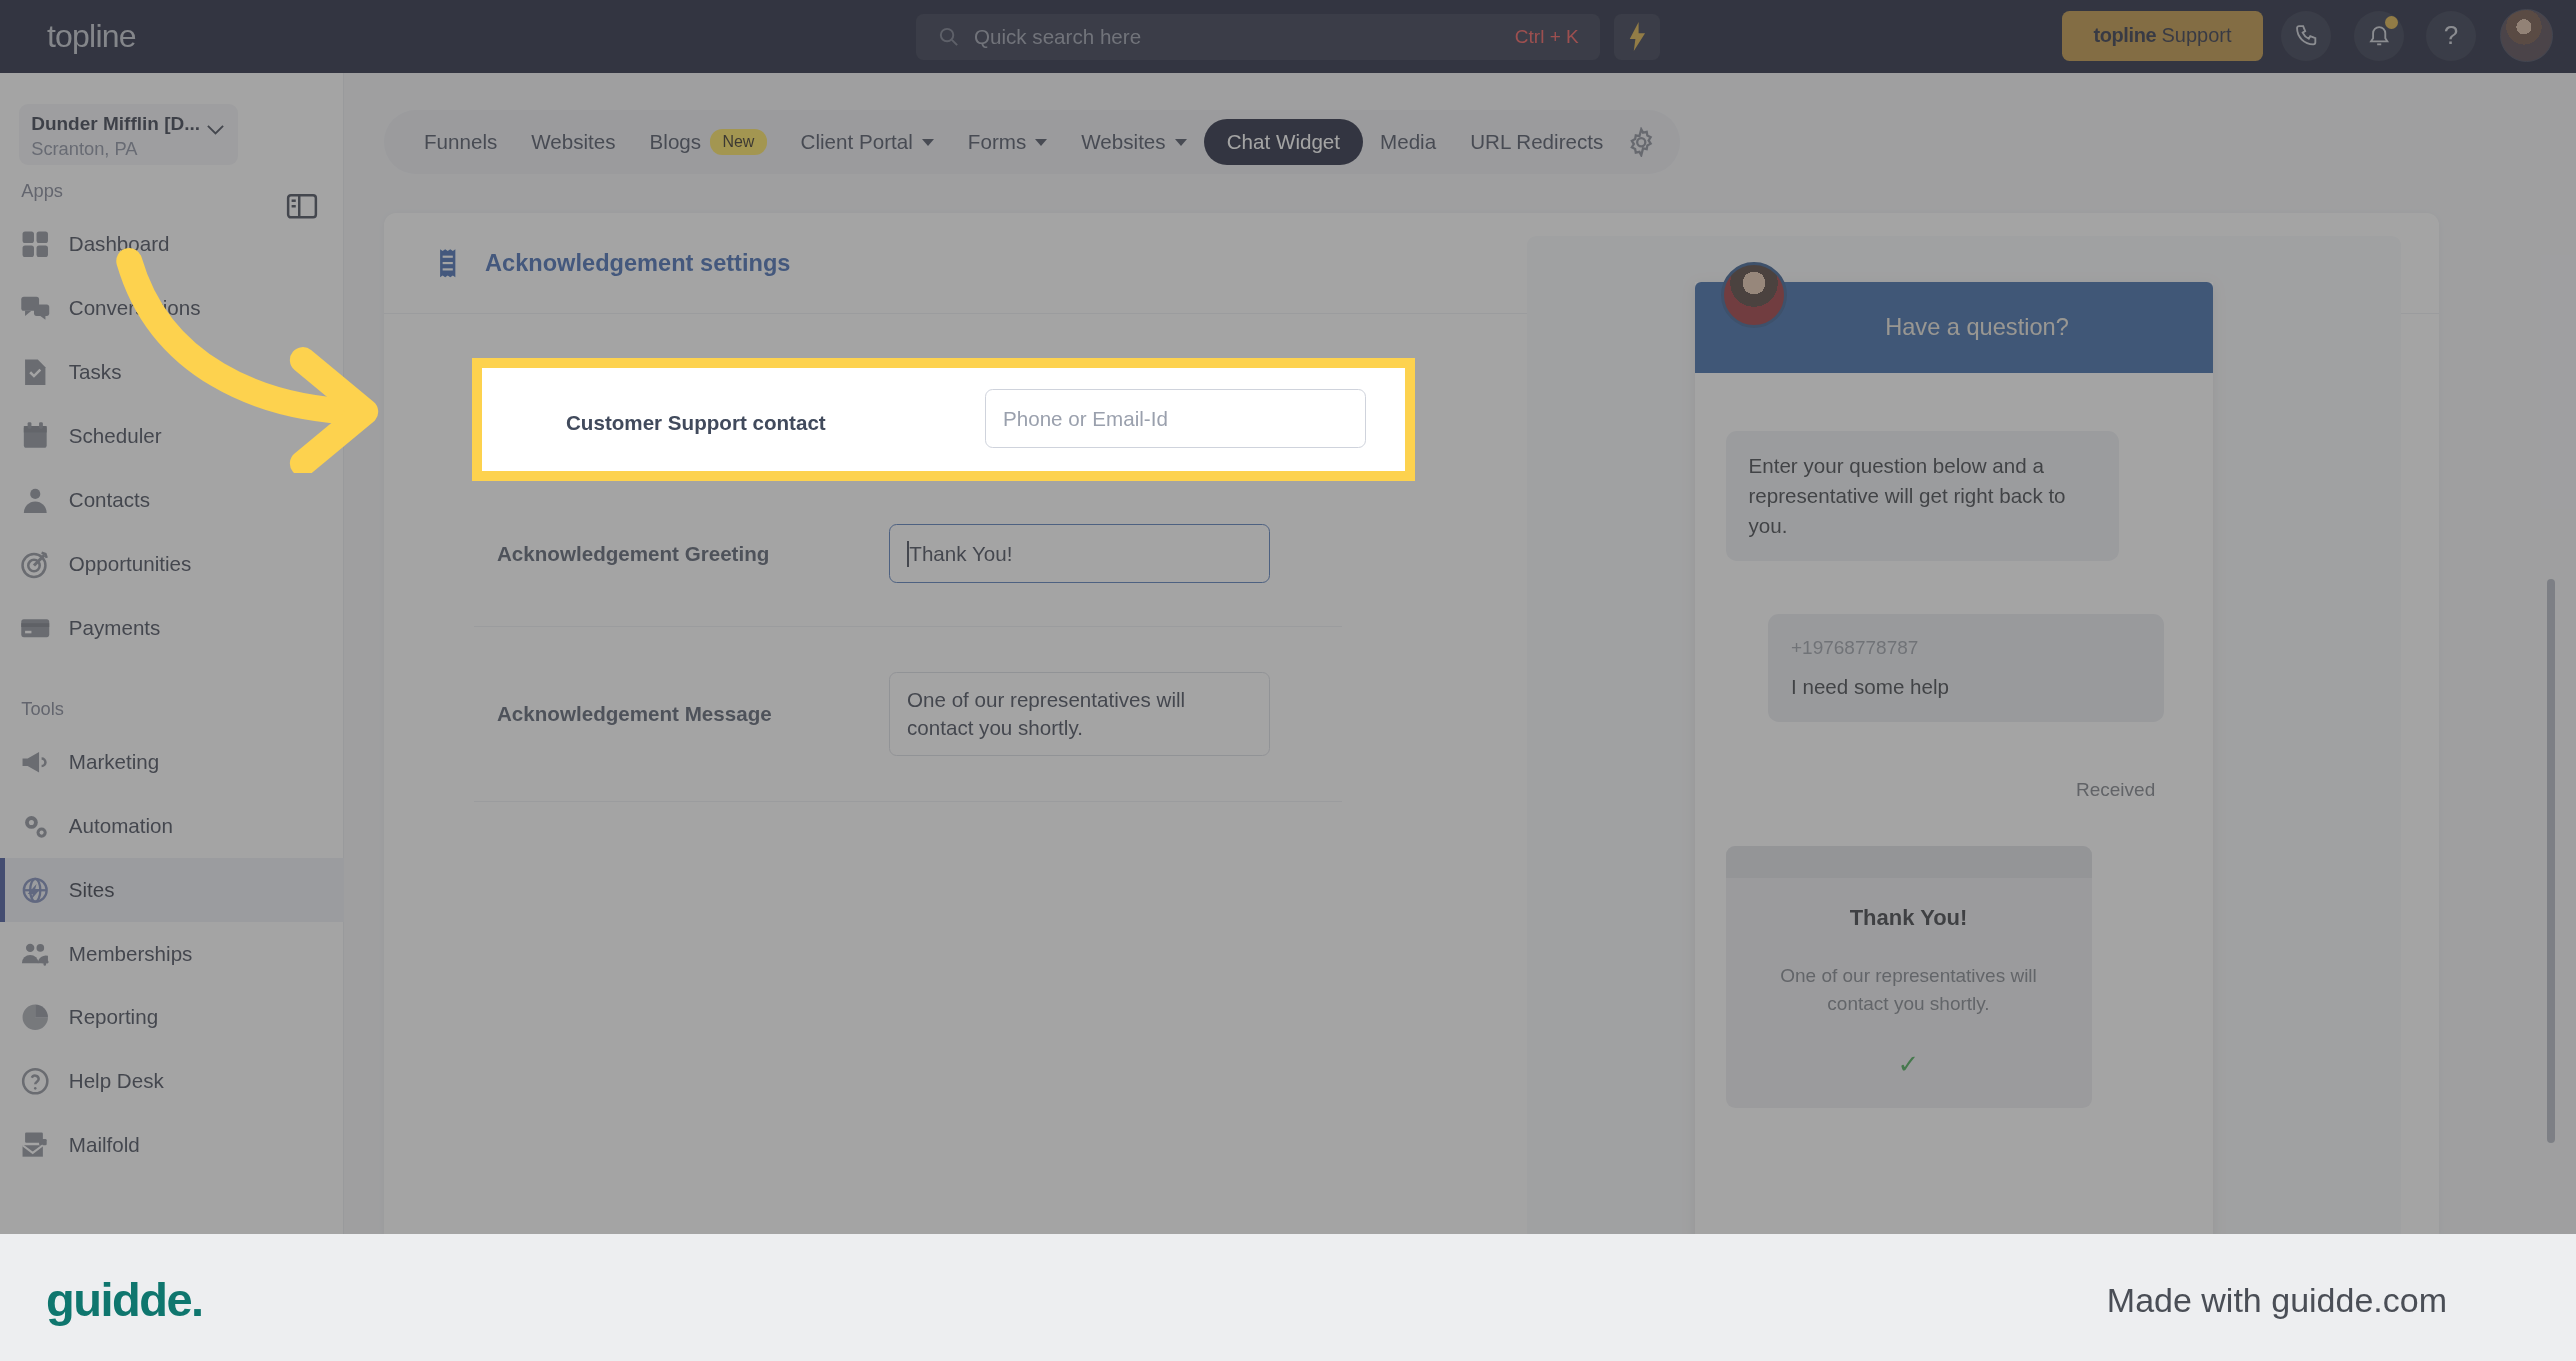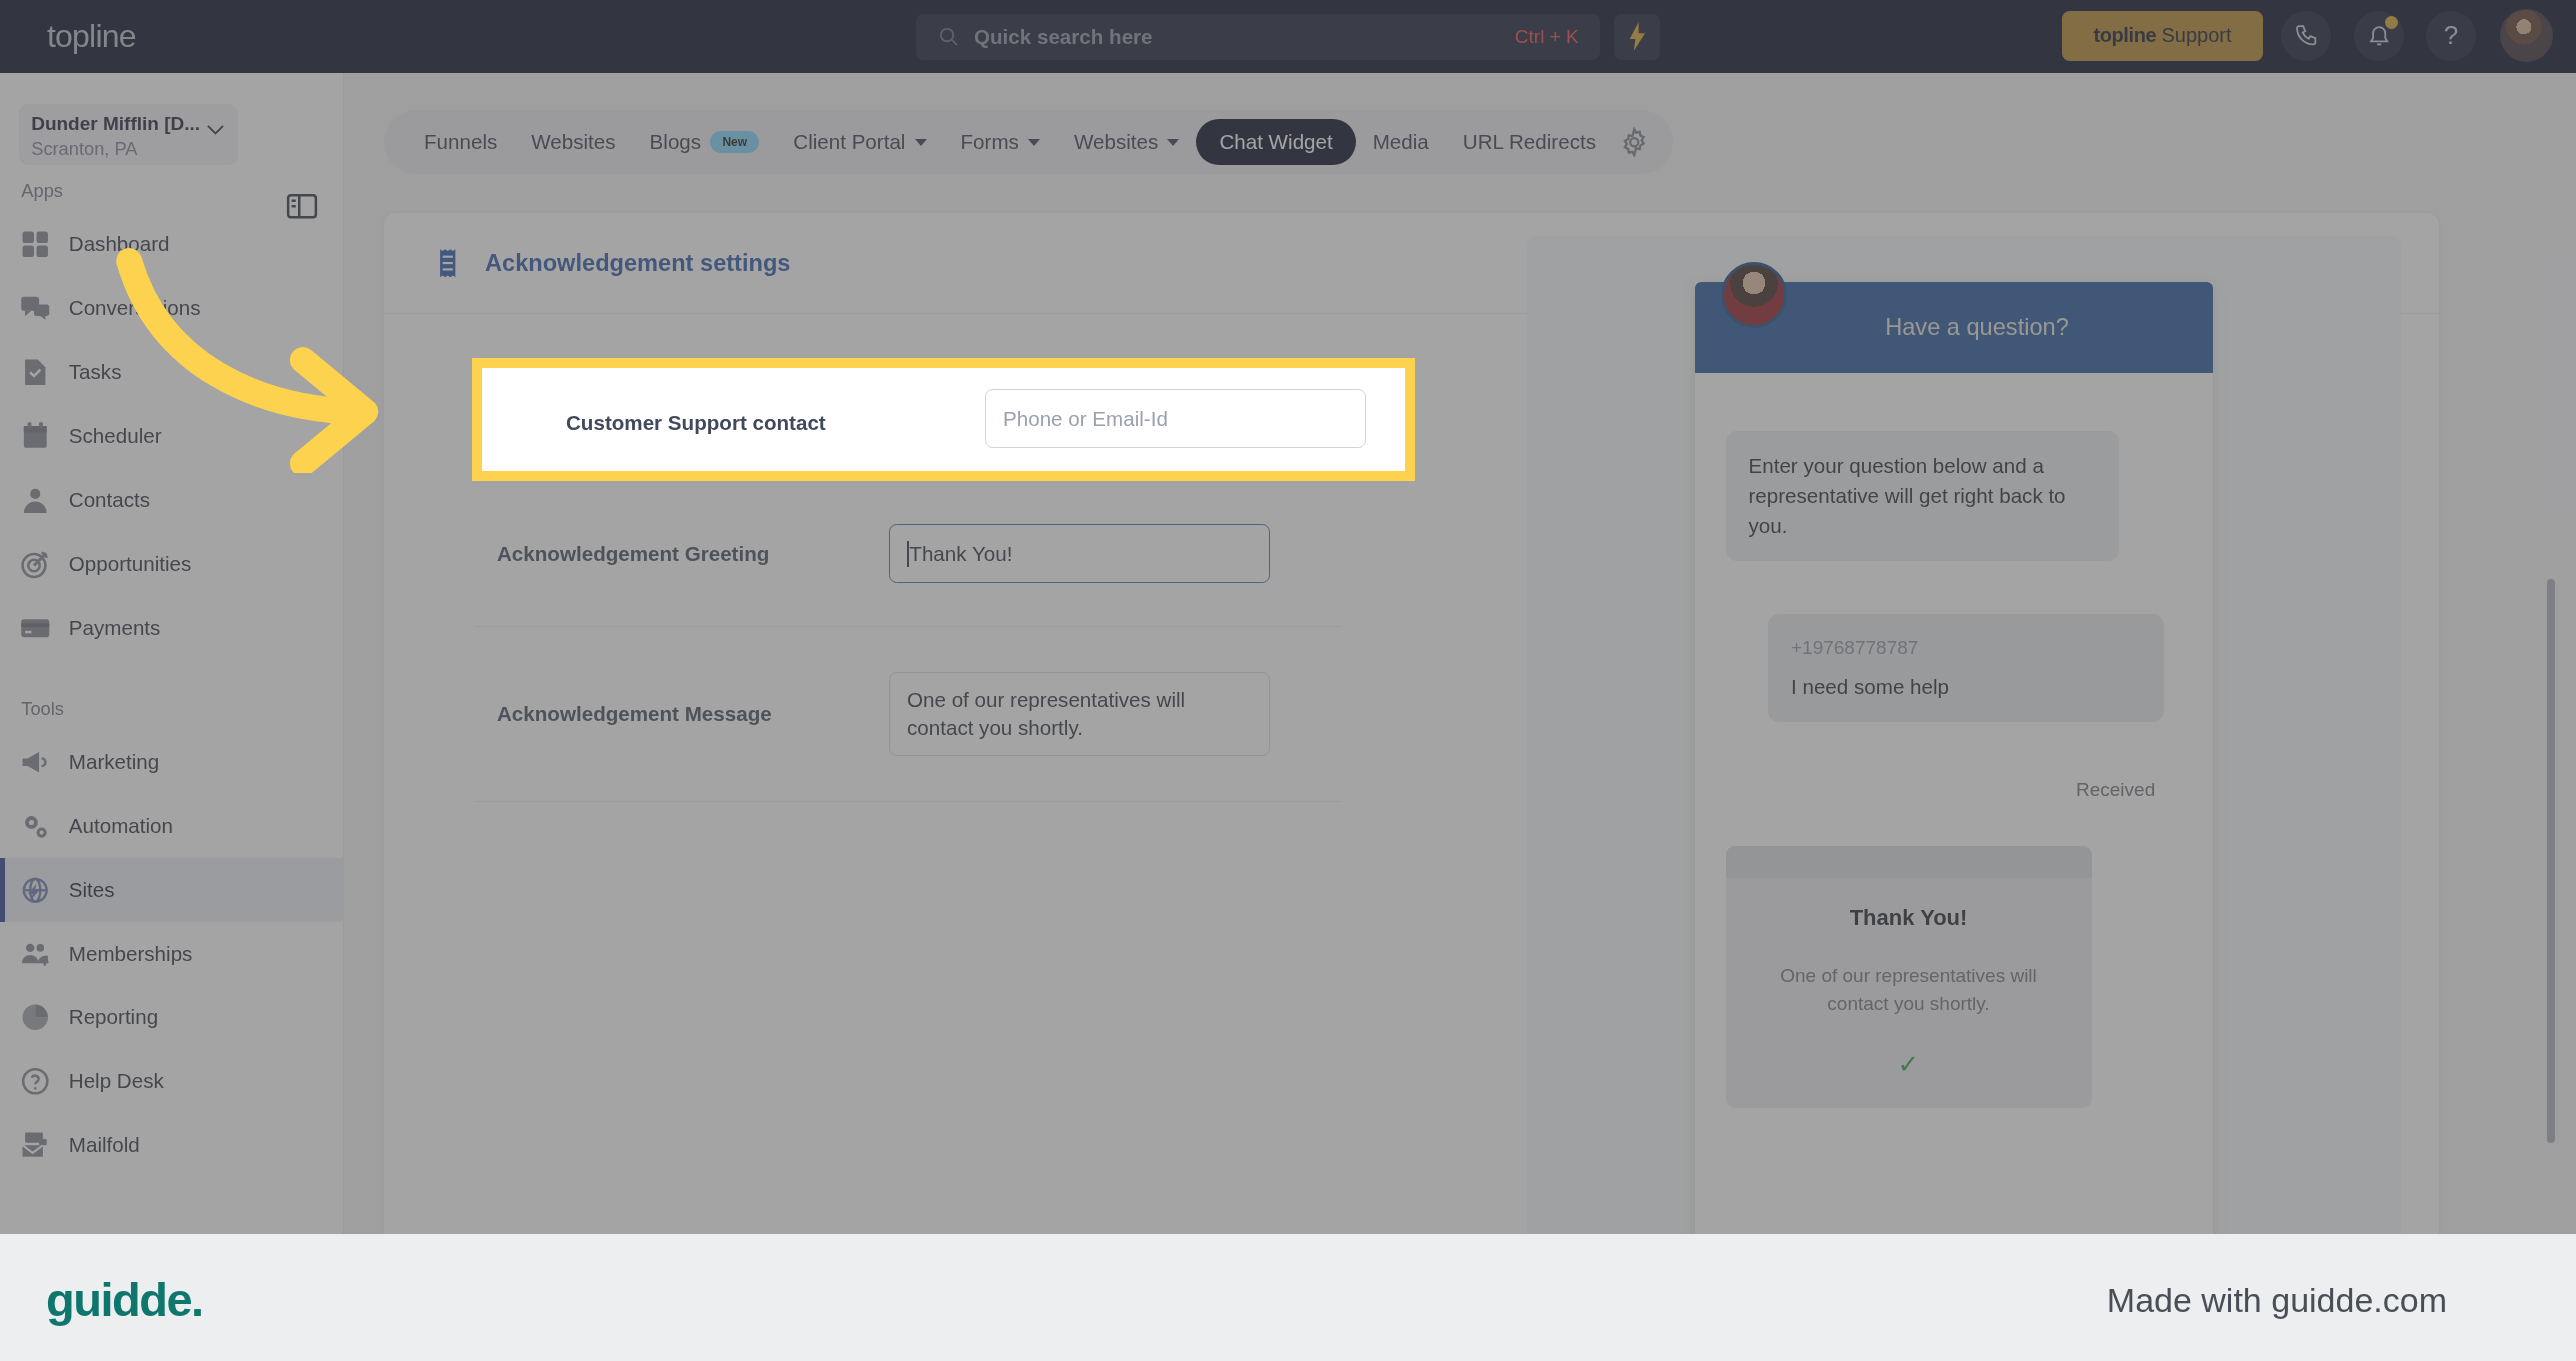--- a/index.html
+++ b/index.html
@@ -37,21 +37,21 @@
     color: #b9bdc6;
   }
   .searchwrap {
     position: absolute; left: 916px; top: 13.7px;
     width: 684px; height: 46px;
     background: #171c33; border-radius: 7.6px;
     display: flex; align-items: center; padding: 0 21.3px;
   }
   .search-icon { width: 23px; height: 23px; flex: none; opacity: .62; }
   .search-ph {
-    margin-left: 13.7px; color: #8e93a3; font-size: 20.6px; flex: 1; font-weight: bold;
+    margin-left: 13.7px; color: #8e93a3; font-size: 20.6px; flex: 1;
   }
   .search-kbd { color: #ef4444; font-size: 19px; }
   .bolt-btn {
     position: absolute; left: 1614px; top: 13.7px;
     width: 46px; height: 46px; border-radius: 7.6px;
     background: #171c33;
     display: flex; align-items: center; justify-content: center;
   }
   .support-btn {
     position: absolute; left: 2062px; top: 10.7px;
@@ -129,22 +129,22 @@
     height: 64px; background: #eaebf0; border-radius: 32px;
     display: flex; align-items: center; padding: 0 23px;
   }
   .tab {
     display: flex; align-items: center; gap: 9.1px;
     padding: 0 17px; height: 46px; border-radius: 23px;
     font-size: 20.6px; color: #333a4c; white-space: nowrap;
   }
   .tab.active { background: #060b24; color: #ffffff; padding: 0 23px; }
   .new-pill {
-    background: #7dd3fc; color: #1a1205;
-    font-size: 12px; font-weight: 700;
+    background: #fde047; color: #1a1205;
+    font-size: 16px; font-weight: 400;
     padding: 3.8px 12.2px; border-radius: 12.2px;
   }
   .caret-dn { width: 0; height: 0; border-left: 6.9px solid transparent; border-right: 6.9px solid transparent; border-top: 7.6px solid #333a4c; }
   .gear-tab { width: 30.5px; height: 30.5px; opacity: .62; margin-left: 6.1px; }
 
   
   .card {
     position: absolute; left: 40px; top: 140px;
     width: 2055px; height: 1021px;
     background: #ffffff; border-radius: 12.2px 12.2px 0 0;

